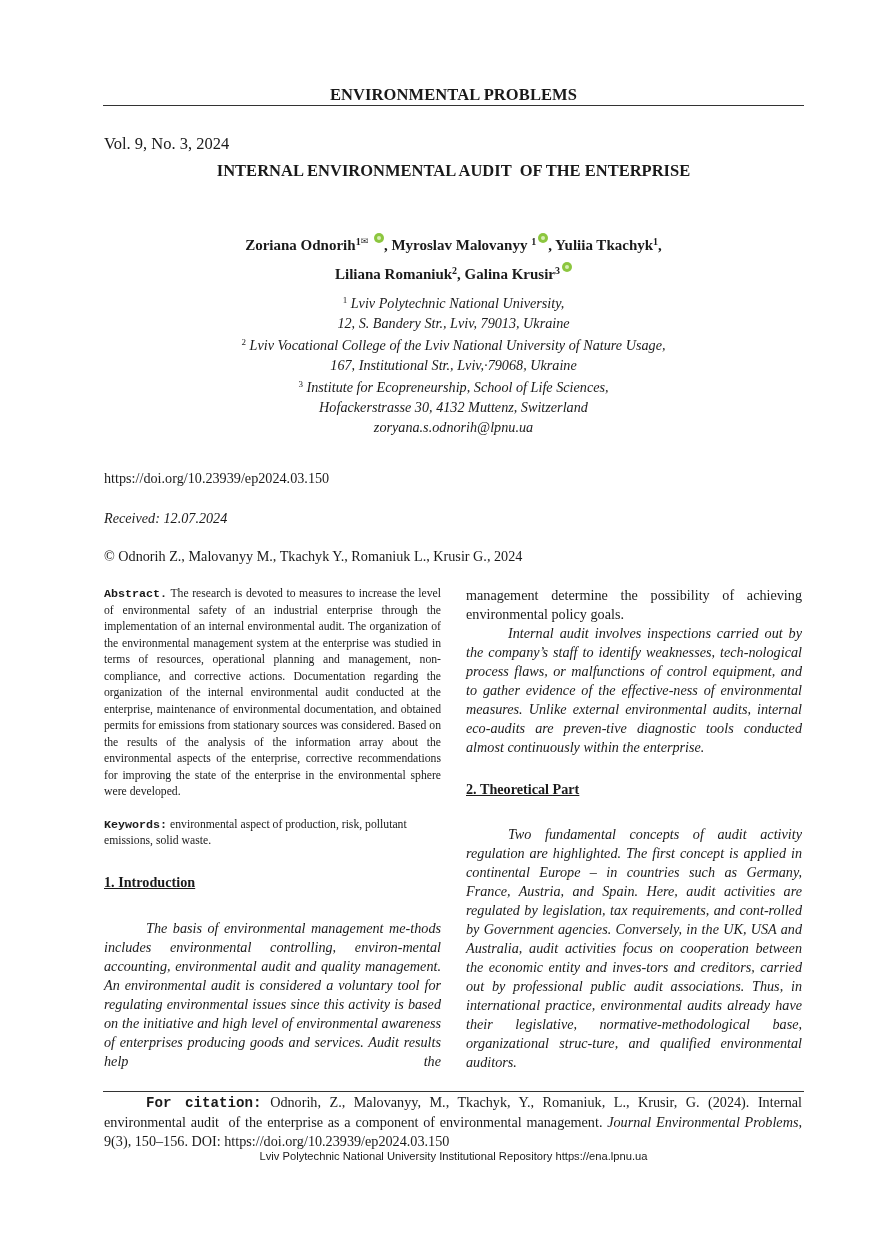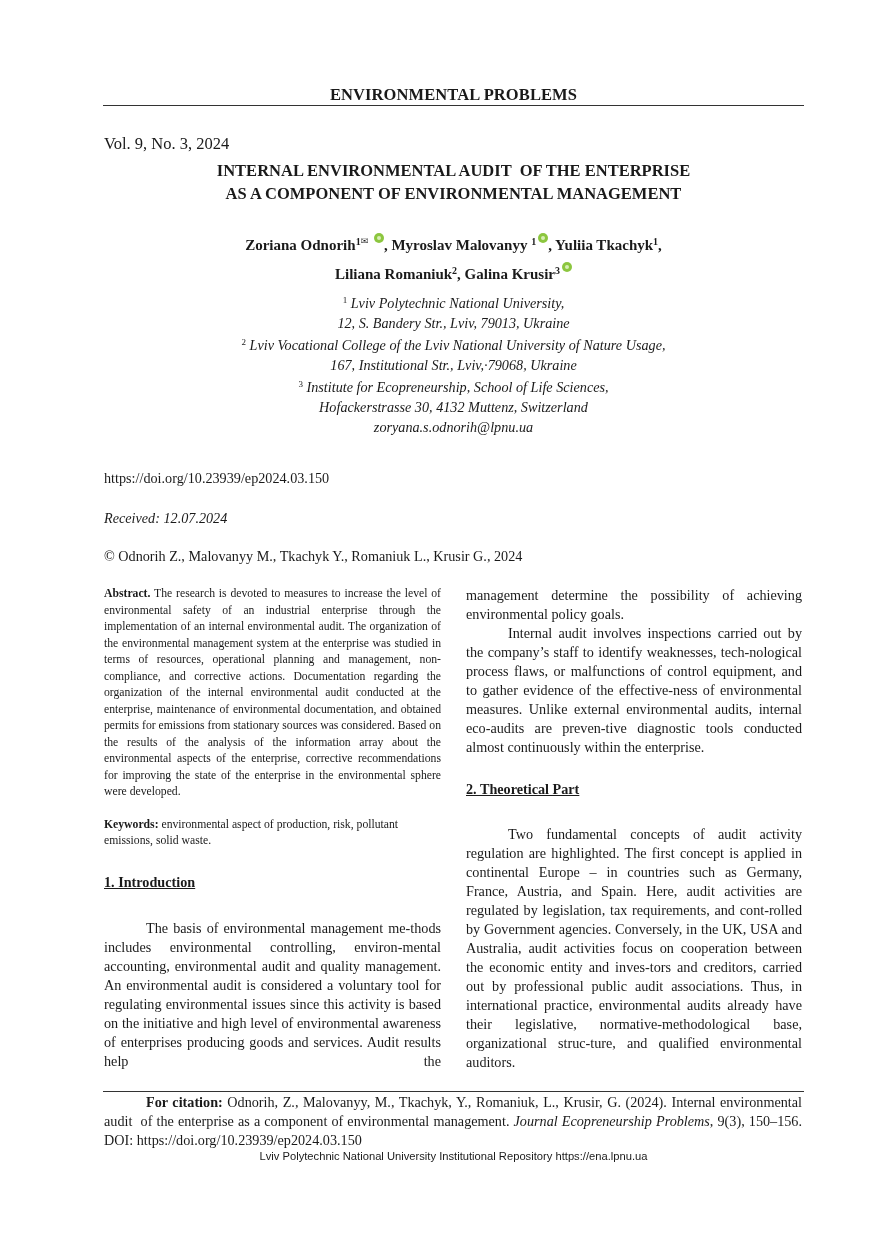--- a/index.html
+++ b/index.html
@@ -43,47 +43,46 @@
   .received { top: 510px; font-style: italic; }
   .copyright { top: 548px; }
   .col-left { left: 104px; top: 586px; width: 337px; }
   .col-right { left: 466px; top: 586px; width: 336px; }
   .small-text {
     font-size: 11.7px; line-height: 16.5px; text-align: justify; margin: 0;
   }
   .body-text {
     font-size: 14.2px; line-height: 19px; text-align: justify; margin: 0;
   }
-  .indent { text-indent: 42px; }
+  .indent { text-indent: 42px; font-style: italic; }
   .section-head { font-weight: bold; font-size: 14.2px; margin: 0; text-decoration: underline; }
   .keywords { margin-top: 16px; }
   .intro-head { margin-top: 24px; }
   .intro-body { margin-top: 28px; }
   .theory-head { margin-top: 24px; }
   .theory-body { margin-top: 27px; }
   .cite-rule { left: 103px; top: 1091px; width: 701px; height: 0; border-top: 1px solid #333; }
   .citation {
     left: 104px; top: 1093px; width: 698px; font-size: 14.2px; line-height: 19px; text-align: justify;
   }
   .footer {
     left: 103px; top: 1150px; width: 701px; text-align: center;
     font-family: "Liberation Sans", "DejaVu Sans", sans-serif; font-size: 11.2px;
   }
-  b { font-weight: bold; }
+  b { font-weight: bold; font-family: Liberation Mono, monospace; }
 </style>
 </head>
 <body>
 
 <div class="abs journal-header">ENVIRONMENTAL PROBLEMS</div>
 <div class="abs header-rule"></div>
 <div class="abs vol">Vol. 9, No. 3, 2024</div>
 
 <div class="abs title">
   <div style="white-space:pre">INTERNAL ENVIRONMENTAL AUDIT  OF THE ENTERPRISE</div>
-  <div>AS A COMPONENT OF ENVIRONMENTAL MANAGEMENT</div>
 </div>
 
 <div class="abs authors">
   <div>
     <span>Zoriana Odnorih</span><sup>1</sup><span class="mail-icon">✉</span>
     <span class="orcid" style="background: rgb(140, 198, 63);"></span>, <span>Myroslav Malovanyy</span> <sup>1</sup><span class="orcid" style="background: rgb(140, 198, 63);"></span>, <span>Yuliia Tkachyk</span><sup>1</sup>,
   </div>
   <div>
     <span>Liliana Romaniuk</span><sup>2</sup>, <span>Galina Krusir</span><sup>3</sup><span class="orcid" style="background: rgb(140, 198, 63);"></span>
   </div>
@@ -112,16 +111,16 @@
 
 <div class="abs col-right">
   <p class="body-text">management determine the possibility of achieving environmental policy goals.</p>
   <p class="body-text indent">Internal audit involves inspections carried out by the company’s staff to identify weaknesses, tech-nological process flaws, or malfunctions of control equipment, and to gather evidence of the effective-ness of environmental measures. Unlike external environmental audits, internal eco-audits are preven-tive diagnostic tools conducted almost continuously within the enterprise.</p>
   <p class="section-head theory-head">2. Theoretical Part</p>
   <p class="body-text indent theory-body">Two fundamental concepts of audit activity regulation are highlighted. The first concept is applied in continental Europe – in countries such as Germany, France, Austria, and Spain. Here, audit activities are regulated by legislation, tax requirements, and cont-rolled by Government agencies. Conversely, in the UK, USA and Australia, audit activities focus on cooperation between the economic entity and inves-tors and creditors, carried out by professional public audit associations. Thus, in international practice, environmental audits already have their legislative, normative-methodological base, organizational struc-ture, and qualified environmental auditors.</p>
 </div>
 
 <div class="abs cite-rule"></div>
 <div class="abs citation">
-  <span style="display:inline-block;width:42px"></span><b>For citation:</b><span style="white-space:pre-wrap"> Odnorih, Z., Malovanyy, M., Tkachyk, Y., Romaniuk, L., Krusir, G. (2024). Internal environmental audit  of the enterprise as a component of environmental management. </span><i>Journal Ecopreneurship Problems</i><span>, 9(3), 150–156. DOI: https://doi.org/10.23939/ep2024.03.150</span>
+  <span style="display:inline-block;width:42px"></span><b>For citation:</b><span style="white-space:pre-wrap"> Odnorih, Z., Malovanyy, M., Tkachyk, Y., Romaniuk, L., Krusir, G. (2024). Internal environmental audit  of the enterprise as a component of environmental management. </span><i>Journal Environmental Problems</i><span>, 9(3), 150–156. DOI: https://doi.org/10.23939/ep2024.03.150</span>
 </div>
 
 <div class="abs footer">Lviv Polytechnic National University Institutional Repository https://ena.lpnu.ua</div>
 
 </body></html>

